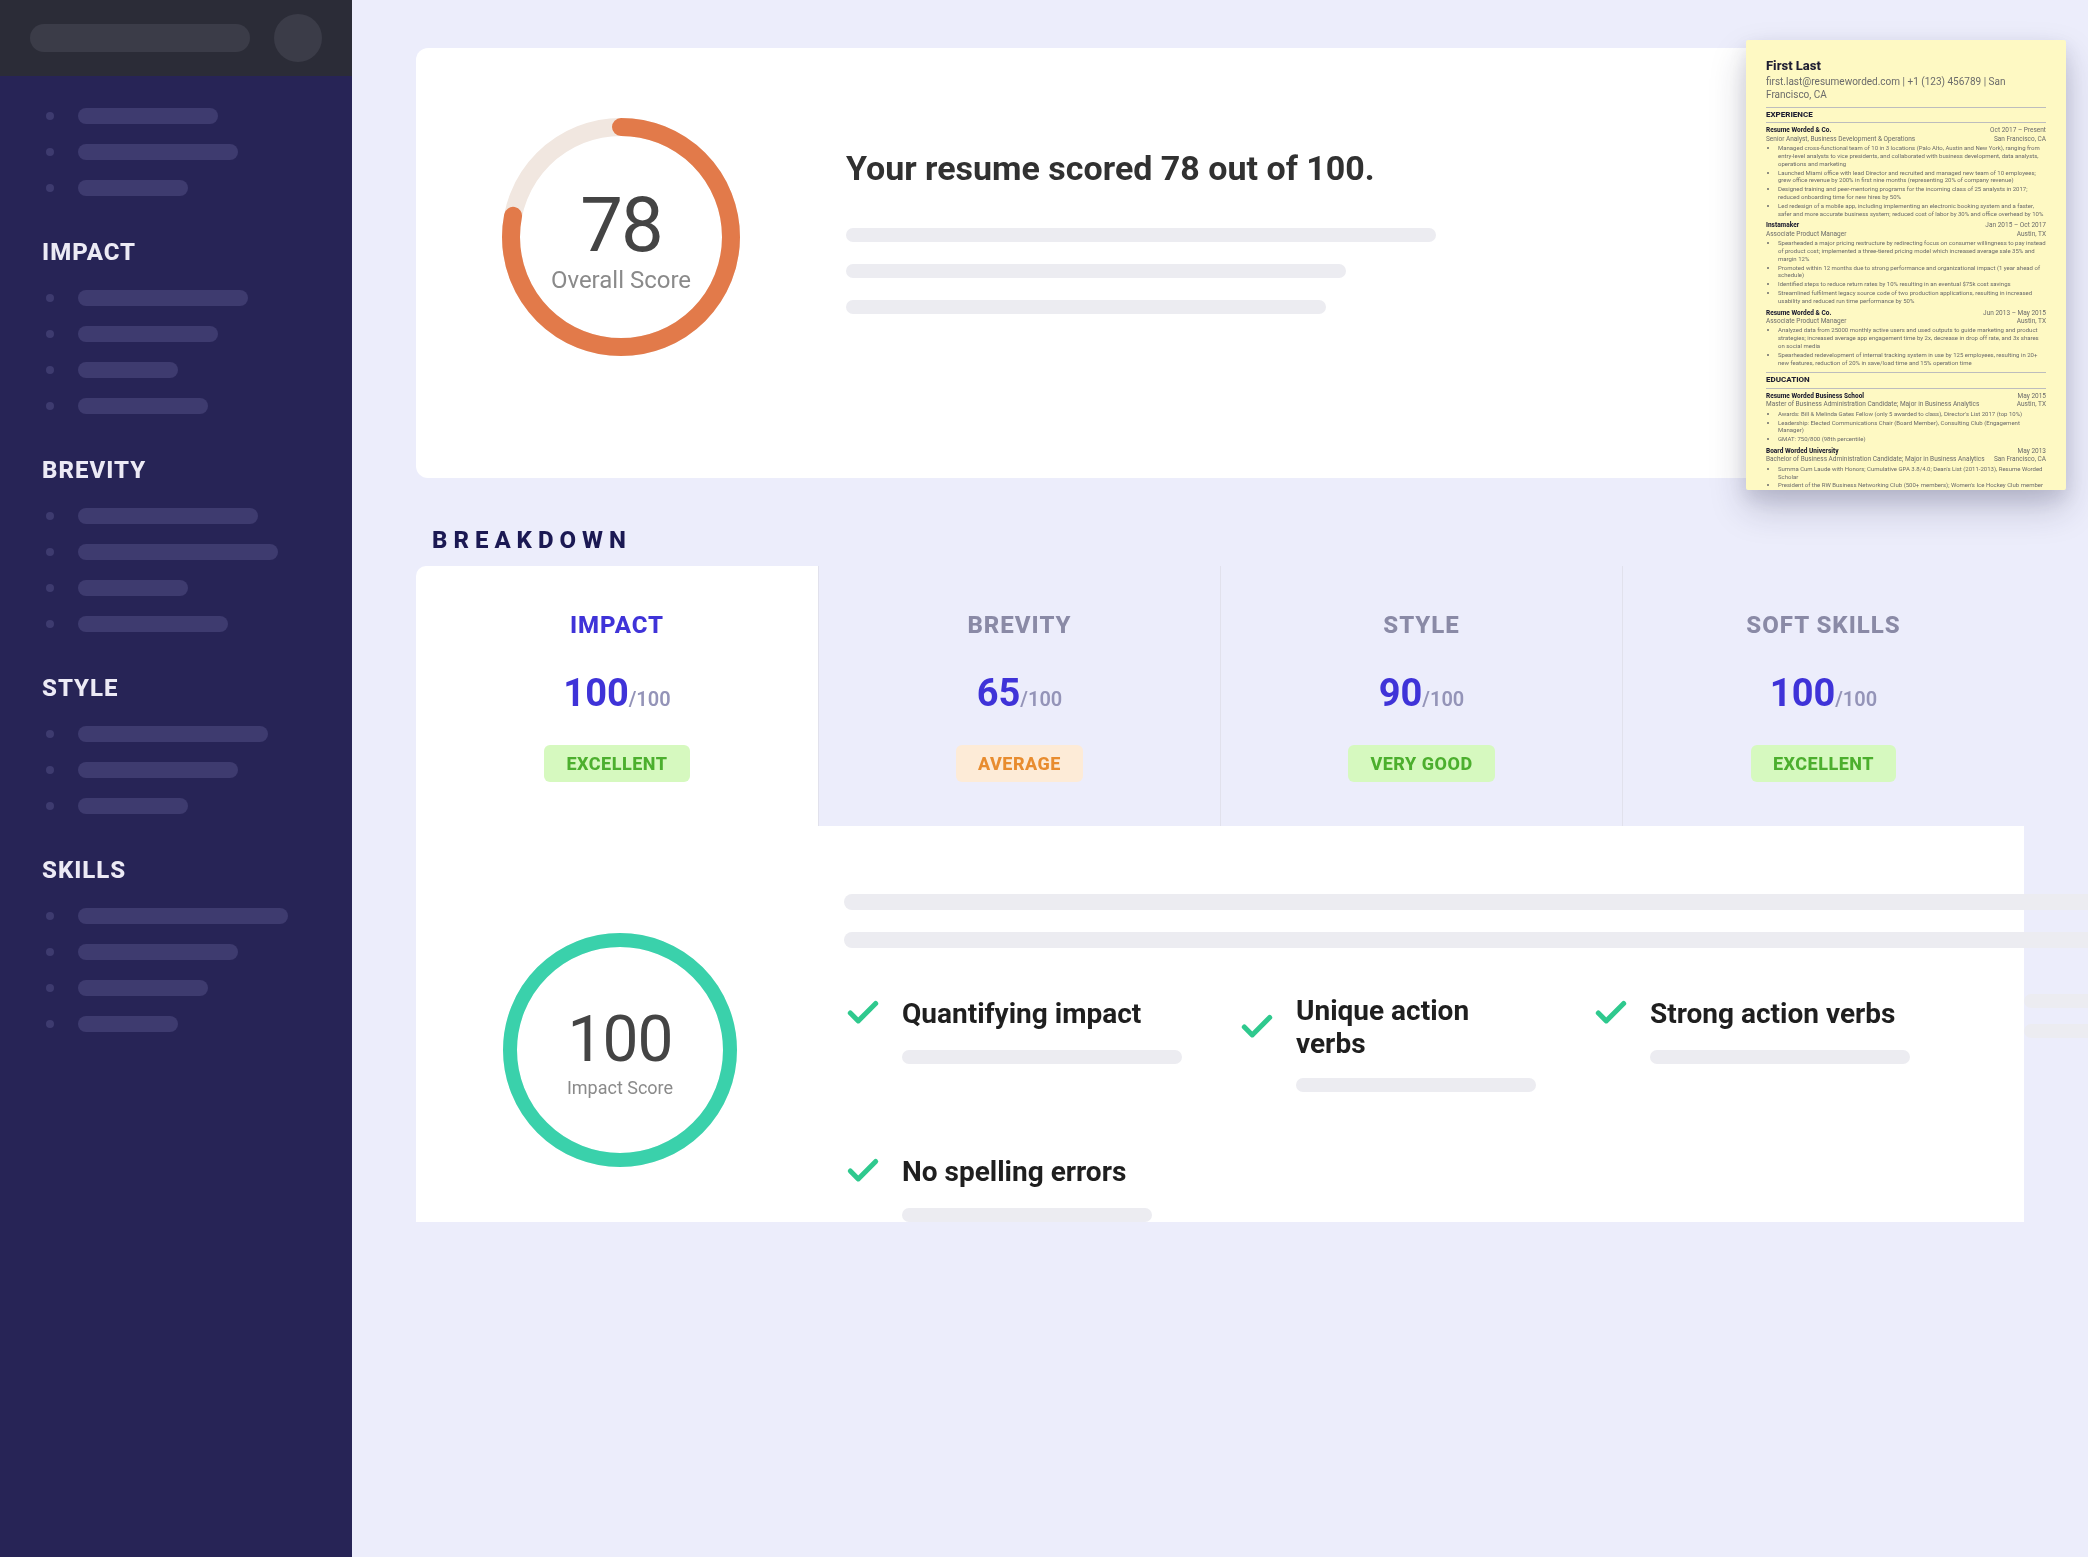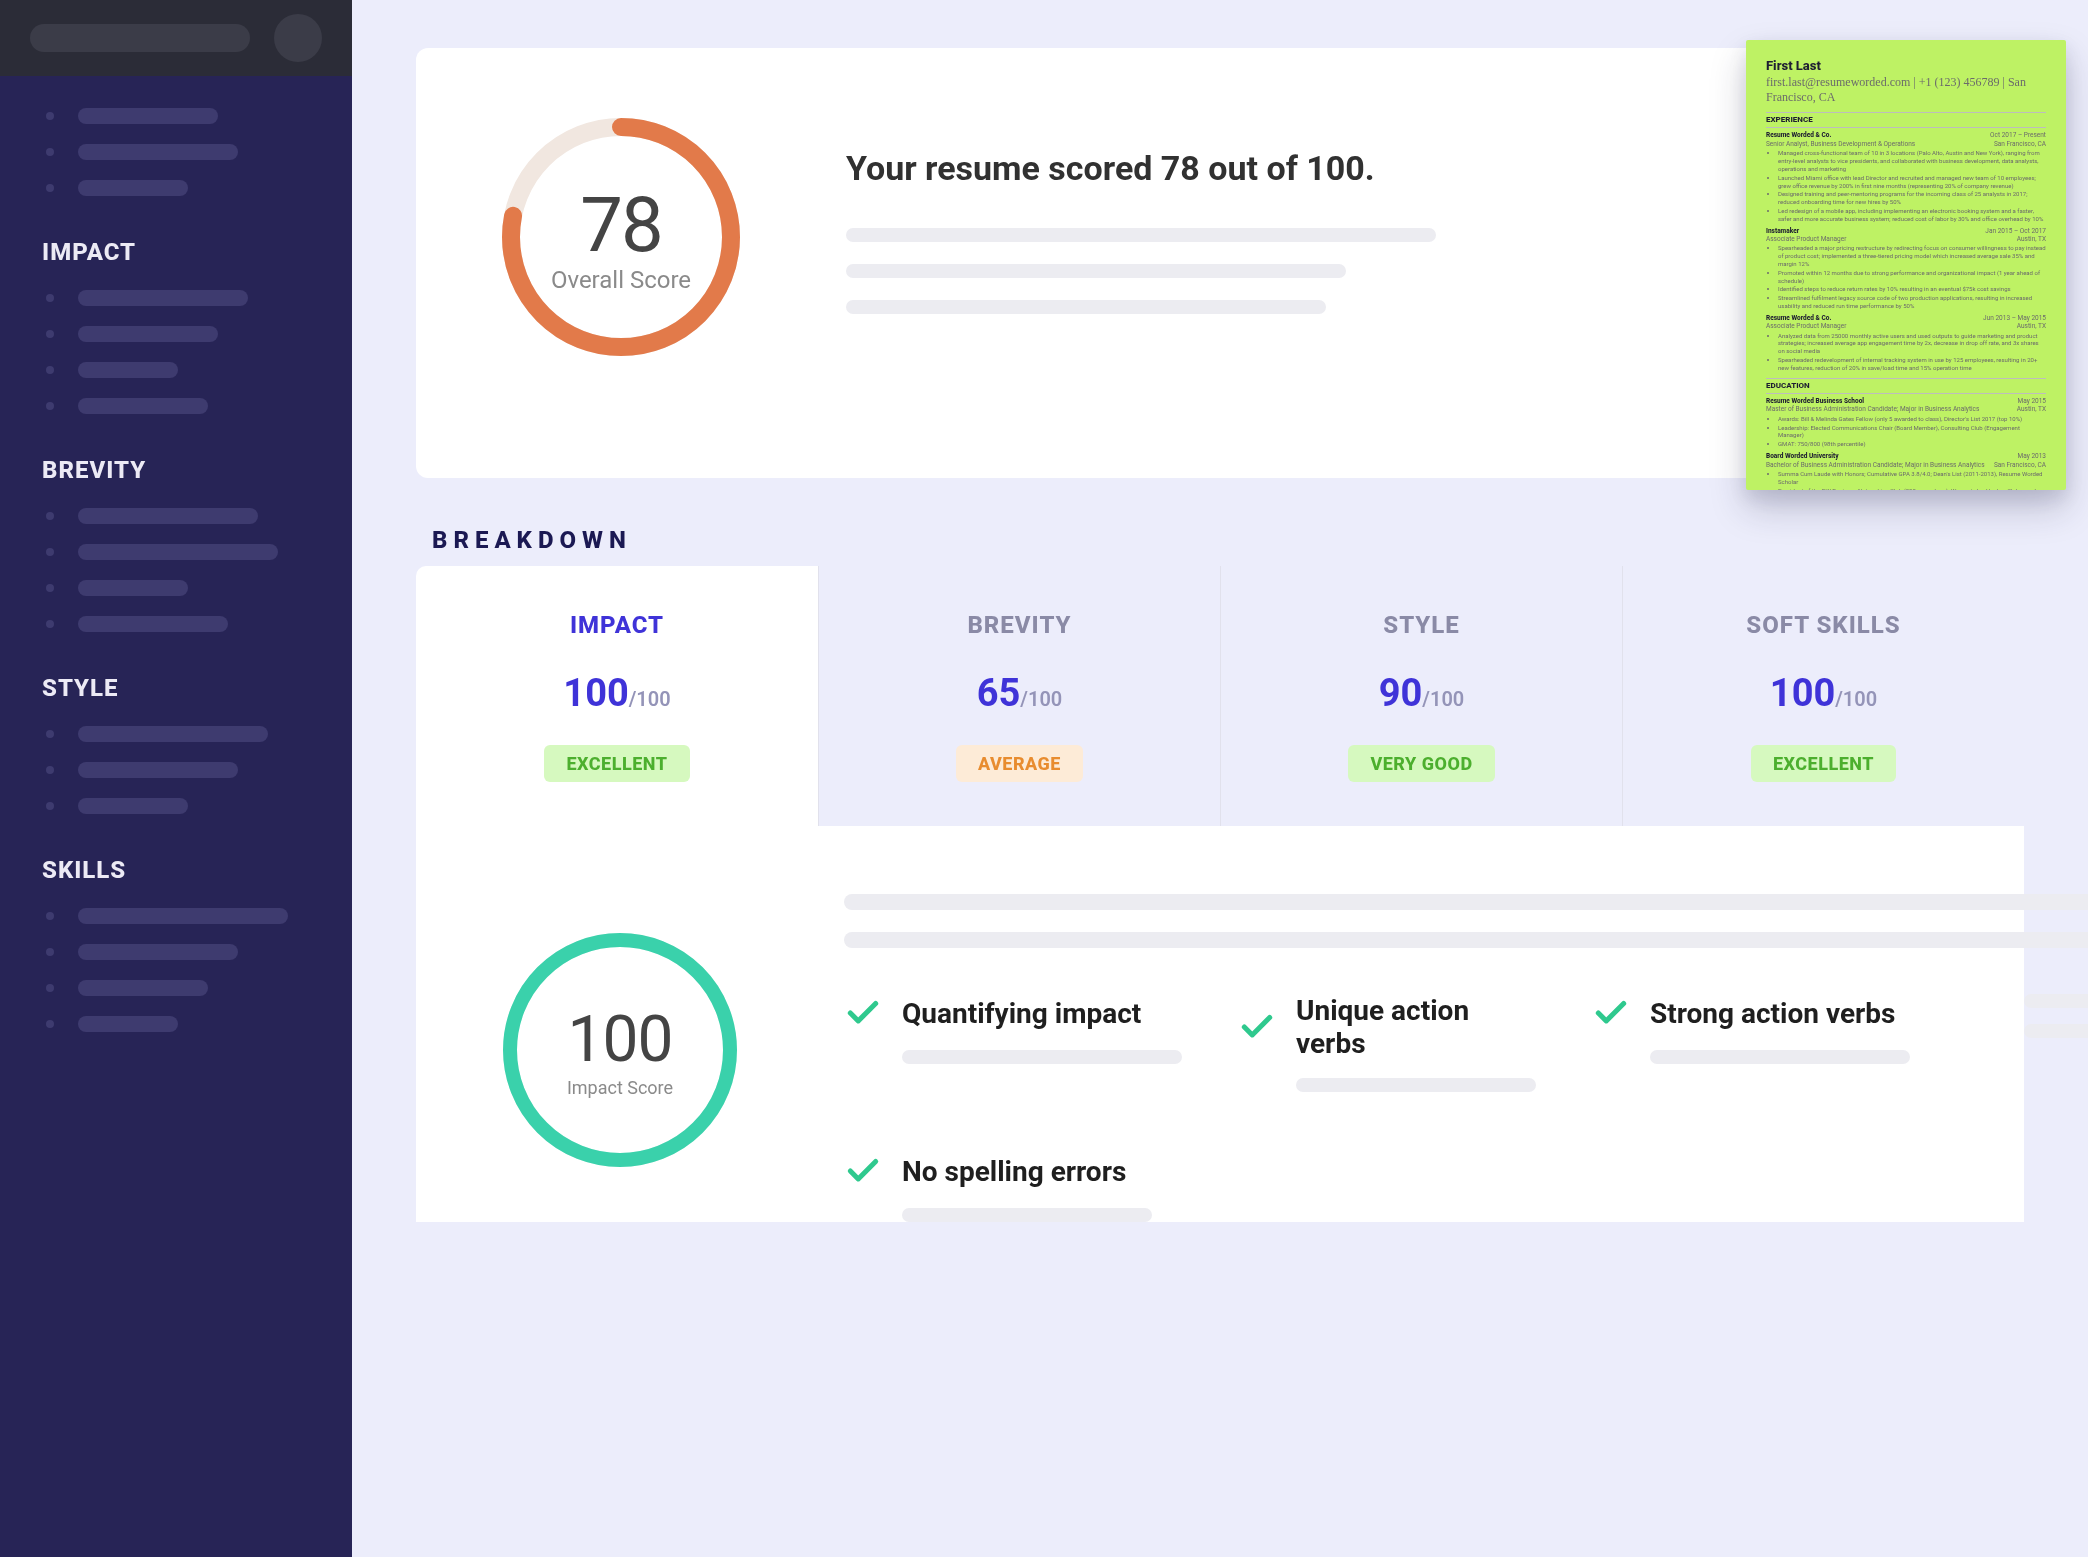--- a/index.html
+++ b/index.html
@@ -42,27 +42,27 @@
   .score-ring-center { position: absolute; inset: 0; display: flex; flex-direction: column; align-items: center; justify-content: center; }
   .score-value { font-size: 76px; font-weight: 400; color: #444; letter-spacing: -2px; }
   .score-label { font-size: 24px; color: #8a8a8a; margin-top: -4px; }
 
   .summary-text-col { flex: 1; padding-top: 36px; }
   .headline { font-size: 34px; font-weight: 700; color: #313131; margin-bottom: 40px; }
   .headline-sub { height: 14px; background: #ececf1; border-radius: 7px; margin-bottom: 22px; }
 
   .resume-thumb {
     position: absolute; top: -8px; right: -42px; width: 320px; height: 450px;
-    background: #bef264; border-radius: 2px;
+    background: #fef9c3; border-radius: 2px;
     box-shadow: 0 18px 36px rgba(30,30,70,0.22), 0 8px 18px rgba(30,30,70,0.10);
     padding: 18px 20px 12px 20px;
     font-size: 6.5px; color: #6b6b6b; line-height: 1.3; overflow: hidden;
   }
   .resume-thumb .rt-name { font-weight: 800; color: #1e1e32; font-size: 13px; }
-  .resume-thumb .rt-contact { font-size: 12px; font-family: Liberation Serif, serif; }
+  .resume-thumb .rt-contact { font-size: 10px; }
   .resume-thumb .rt-section {
     border-top: 1px solid #bdbdbd; border-bottom: 1px solid #bdbdbd;
     font-weight: 800; color: #1e1e32; font-size: 8px; margin: 6px 0 3px 0; padding: 2px 0;
   }
   .resume-thumb .rt-line { display: flex; justify-content: space-between; }
   .resume-thumb .rt-line .rt-left { font-weight: 800; color: #1e1e32; }
   .resume-thumb ul { padding-left: 12px; margin: 1px 0 4px 0; }
   .resume-thumb li { font-size: 6px; margin-bottom: 1px; }
 
   .breakdown-heading {

